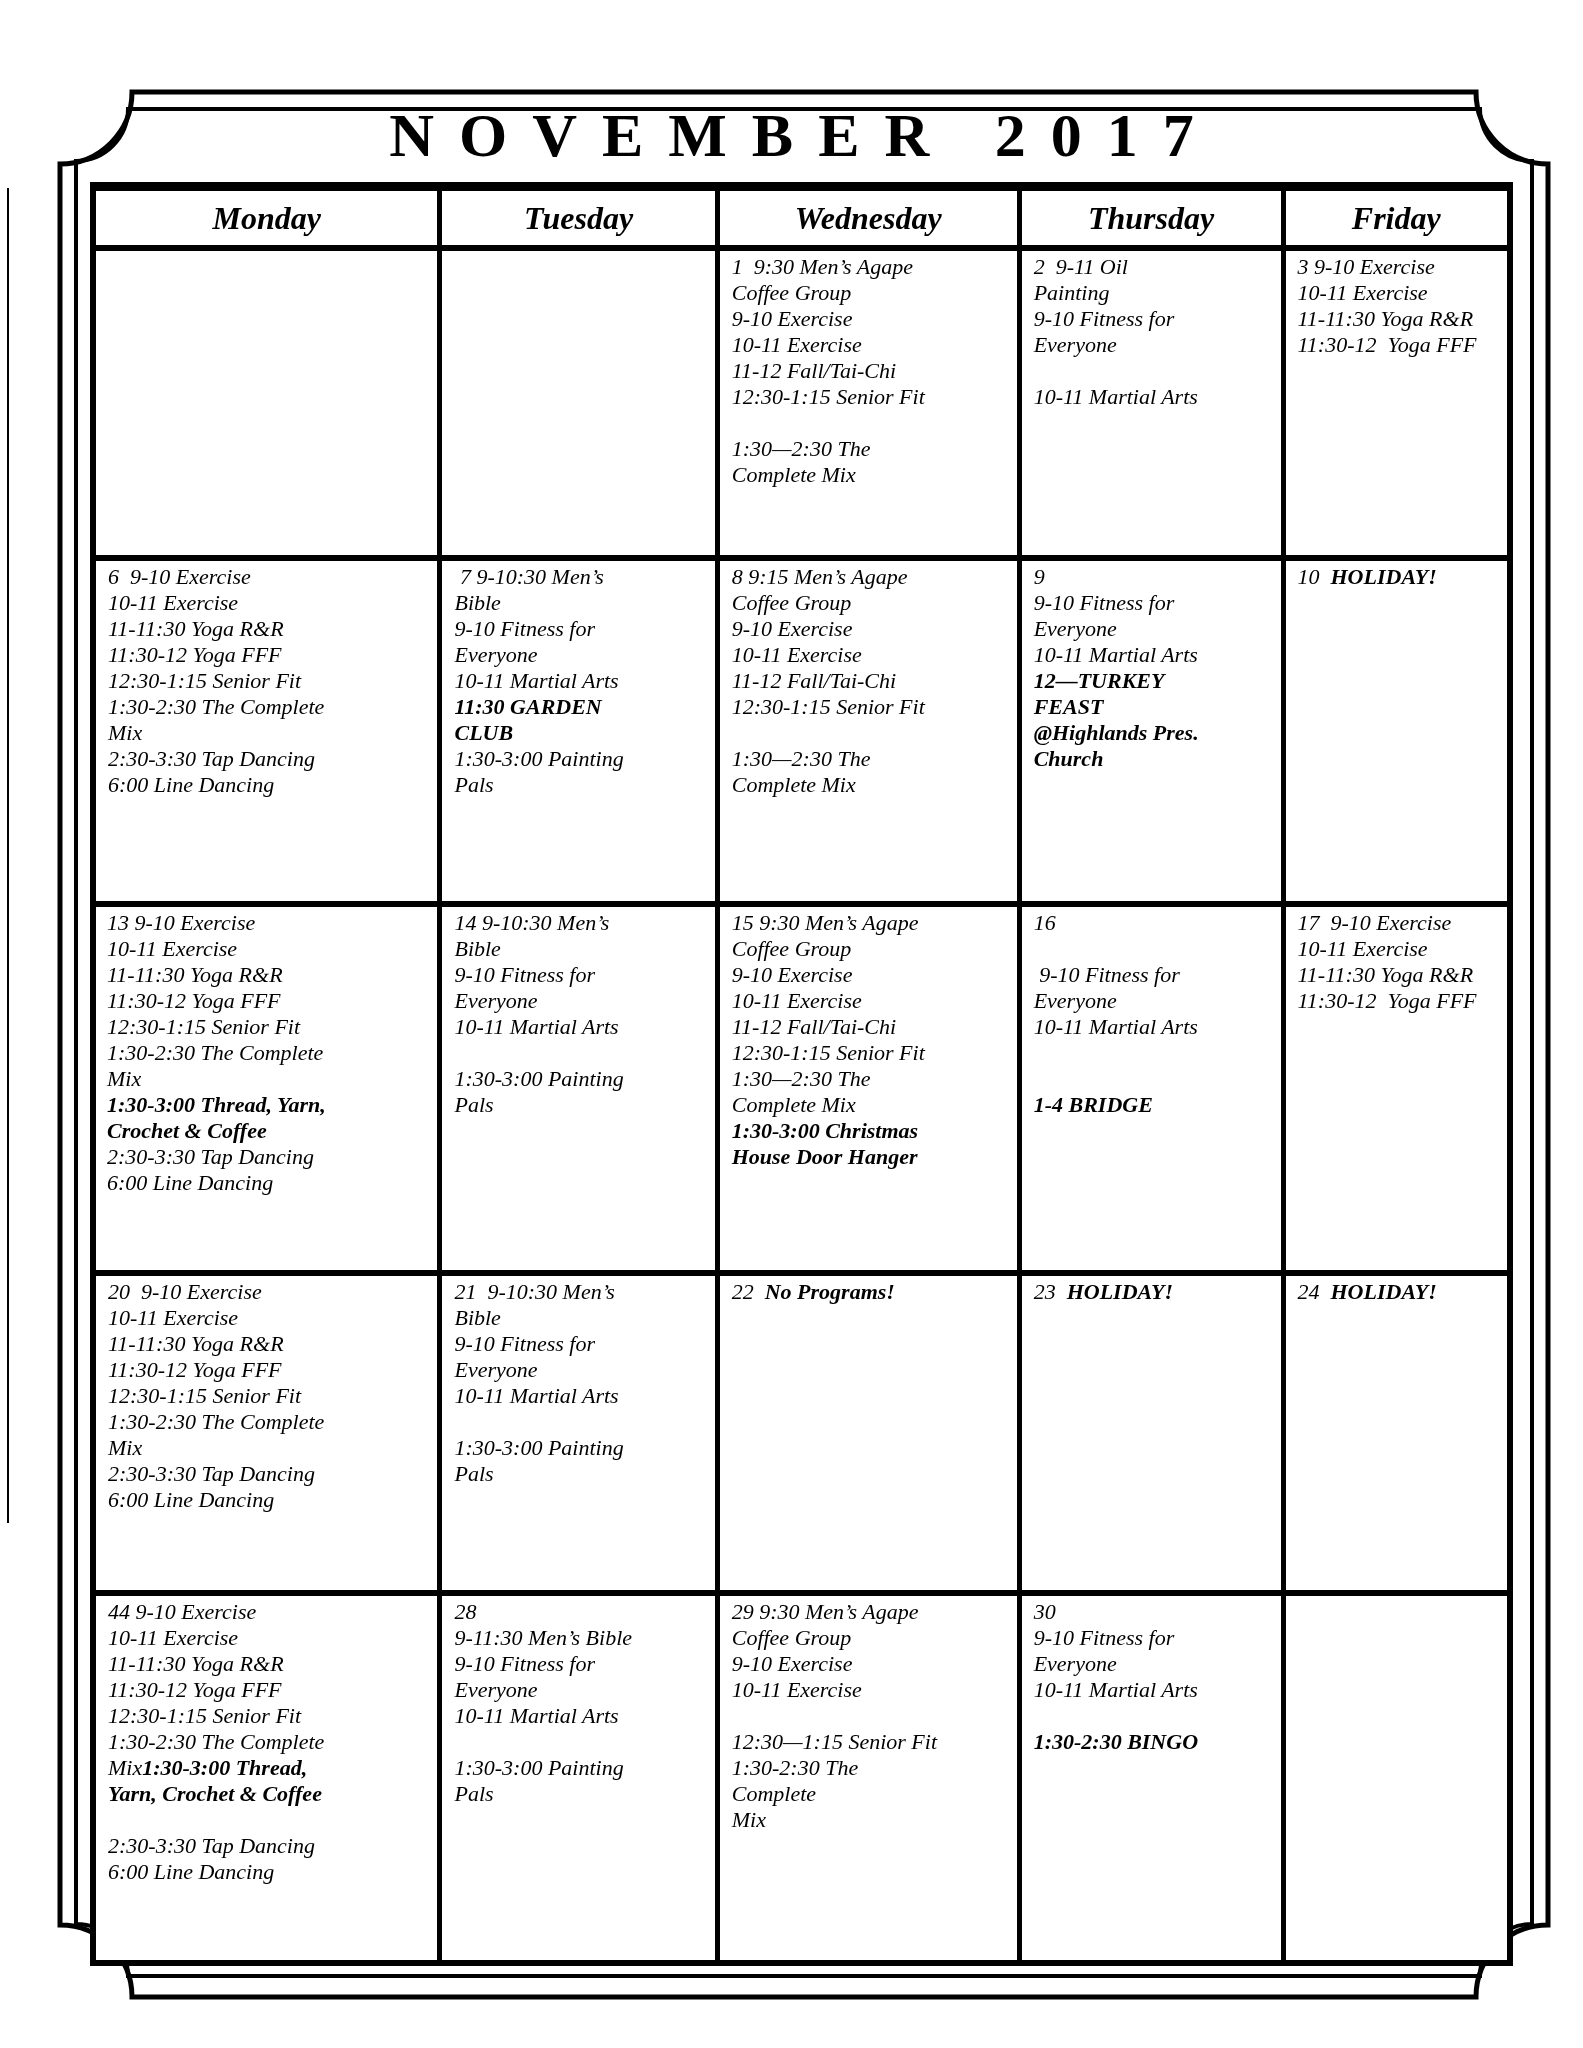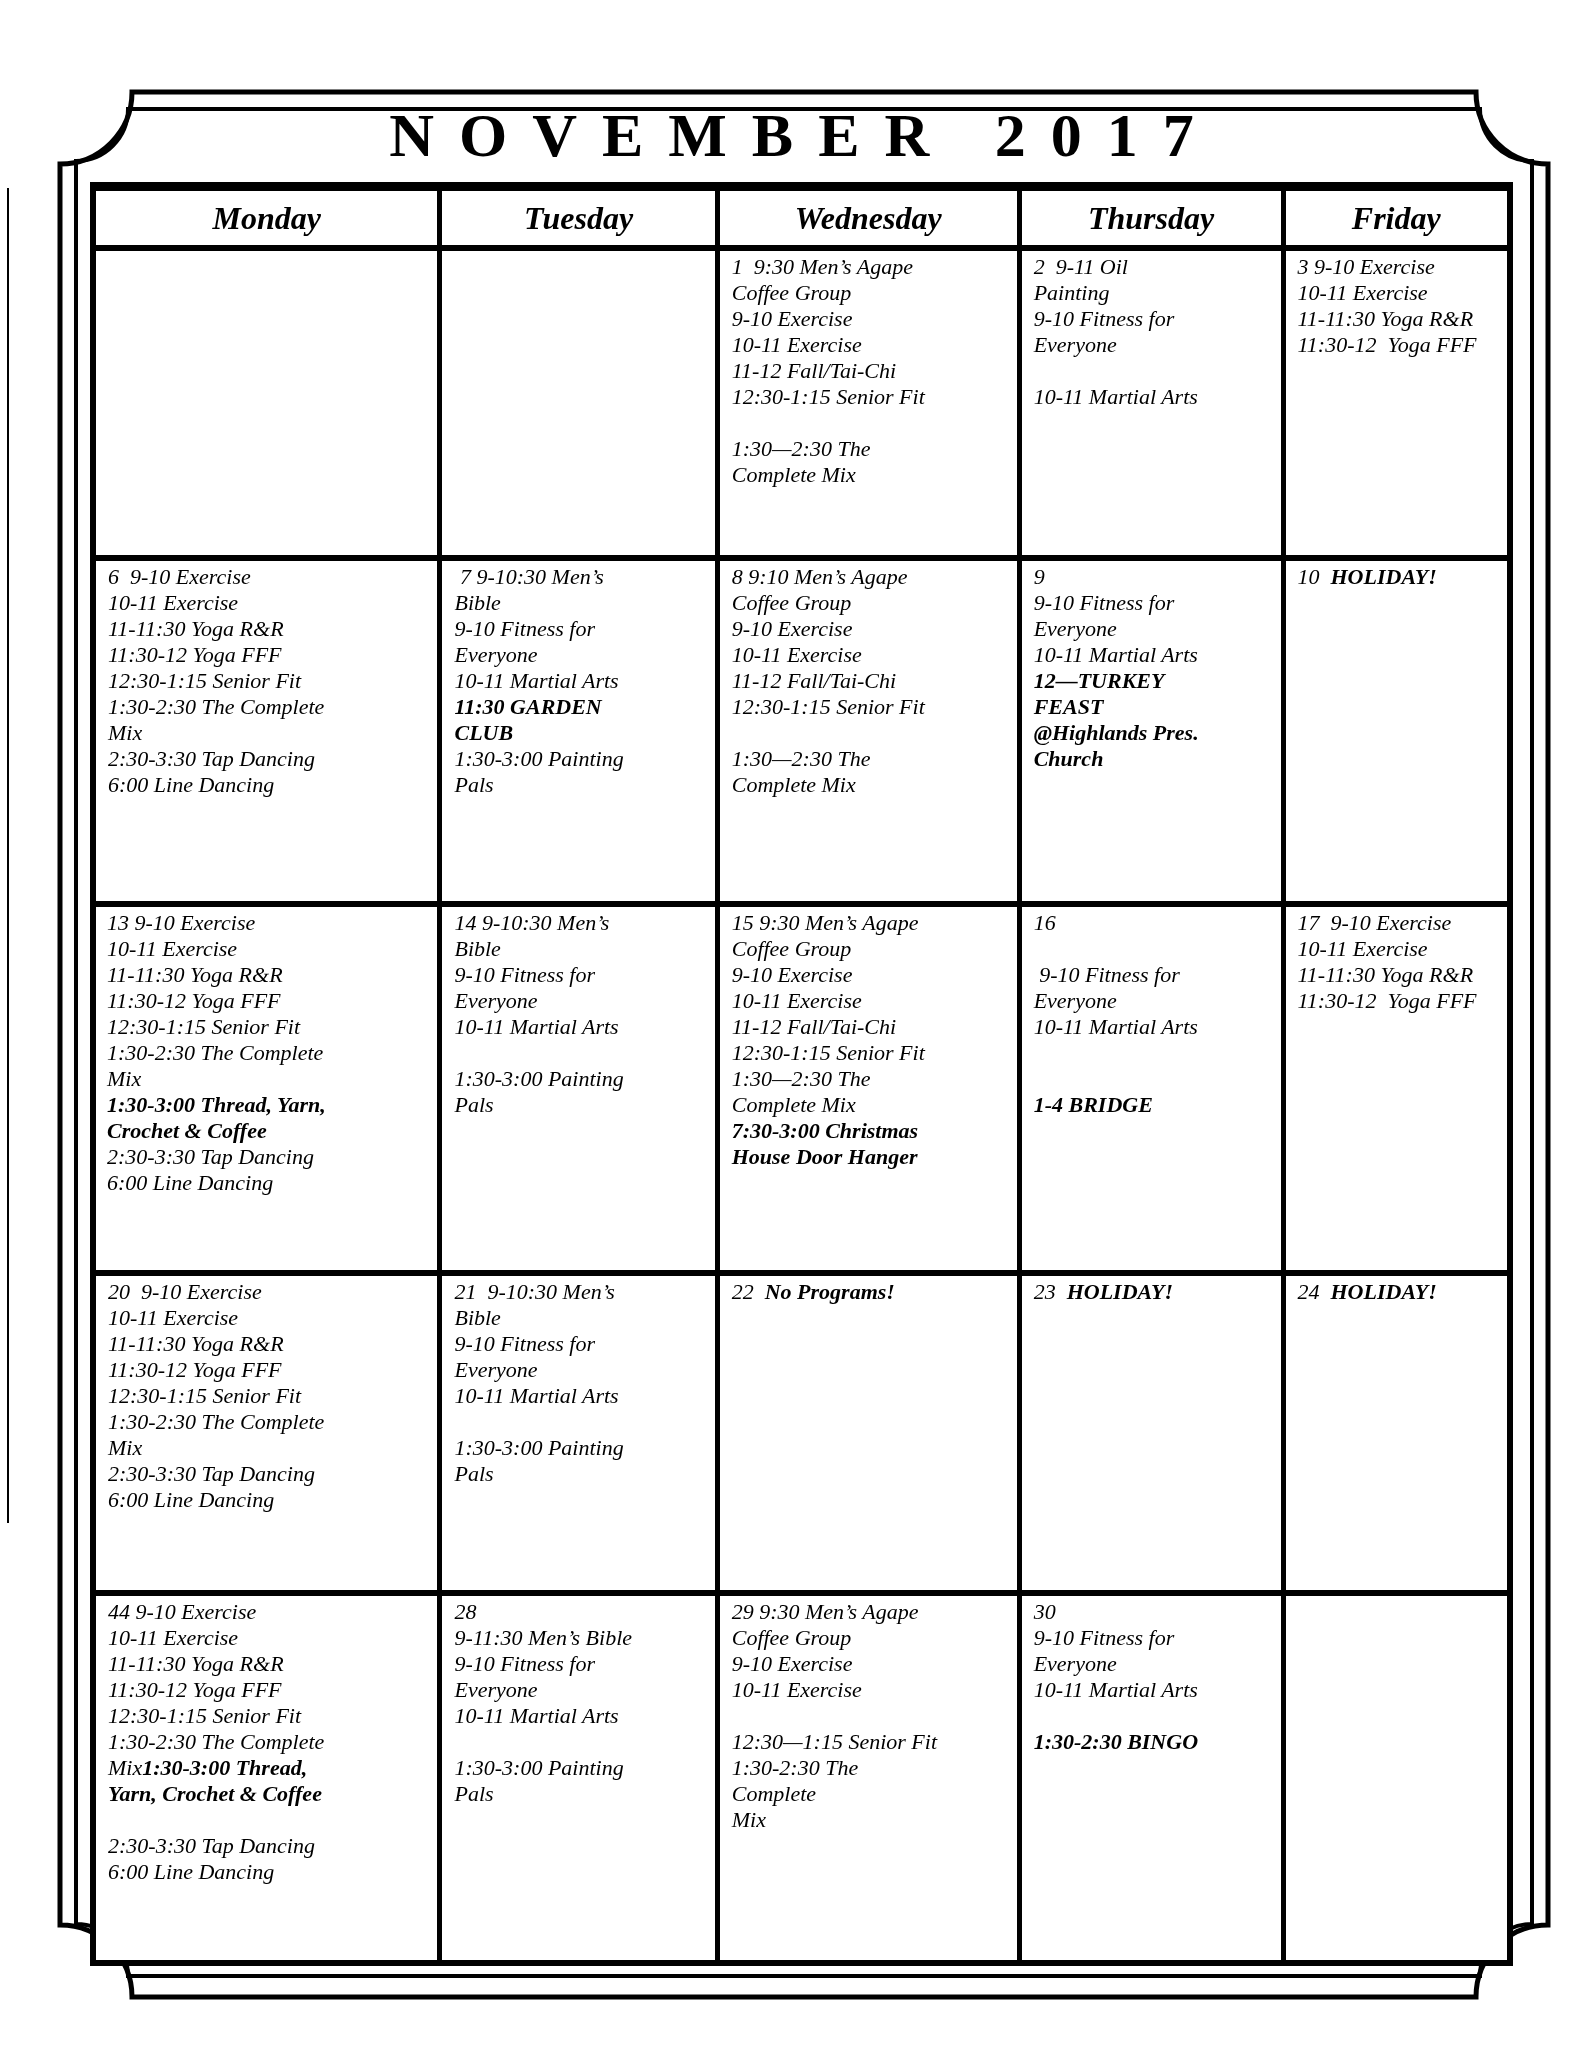--- a/index.html
+++ b/index.html
@@ -98,21 +98,21 @@
       <p class="entry"><span>Bible</span></p>
       <p class="entry"><span>9-10 Fitness for</span></p>
       <p class="entry"><span>Everyone</span></p>
       <p class="entry"><span>10-11 Martial Arts</span></p>
       <p class="entry"><span class="b">11:30 GARDEN</span></p>
       <p class="entry"><span class="b">CLUB</span></p>
       <p class="entry"><span>1:30-3:00 Painting</span></p>
       <p class="entry"><span>Pals</span></p>
     </div>
     <div class="cell body bl" style="grid-area: 3 / 3;">
-      <p class="entry"><span>8 9:10 Men’s Agape</span></p>
+      <p class="entry"><span>8 9:15 Men’s Agape</span></p>
       <p class="entry"><span>Coffee Group</span></p>
       <p class="entry"><span>9-10 Exercise</span></p>
       <p class="entry"><span>10-11 Exercise</span></p>
       <p class="entry"><span>11-12 Fall/Tai-Chi</span></p>
       <p class="entry"><span>12:30-1:15 Senior Fit</span></p>
       <p class="entry"></p>
       <p class="entry"><span>1:30—2:30 The</span></p>
       <p class="entry"><span>Complete Mix</span></p>
     </div>
     <div class="cell body bl" style="grid-area: 3 / 4;">
@@ -153,21 +153,21 @@
     </div>
     <div class="cell body bl" style="grid-area: 4 / 3;">
       <p class="entry"><span>15 9:30 Men’s Agape</span></p>
       <p class="entry"><span>Coffee Group</span></p>
       <p class="entry"><span>9-10 Exercise</span></p>
       <p class="entry"><span>10-11 Exercise</span></p>
       <p class="entry"><span>11-12 Fall/Tai-Chi</span></p>
       <p class="entry"><span>12:30-1:15 Senior Fit</span></p>
       <p class="entry"><span>1:30—2:30 The</span></p>
       <p class="entry"><span>Complete Mix</span></p>
-      <p class="entry"><span class="b">7:30-3:00 Christmas</span></p>
+      <p class="entry"><span class="b">1:30-3:00 Christmas</span></p>
       <p class="entry"><span class="b">House Door Hanger</span></p>
     </div>
     <div class="cell body bl" style="grid-area: 4 / 4;">
       <p class="entry"><span>16</span></p>
       <p class="entry"></p>
       <p class="entry"><span> 9-10 Fitness for</span></p>
       <p class="entry"><span>Everyone</span></p>
       <p class="entry"><span>10-11 Martial Arts</span></p>
       <p class="entry"></p>
       <p class="entry"></p>

